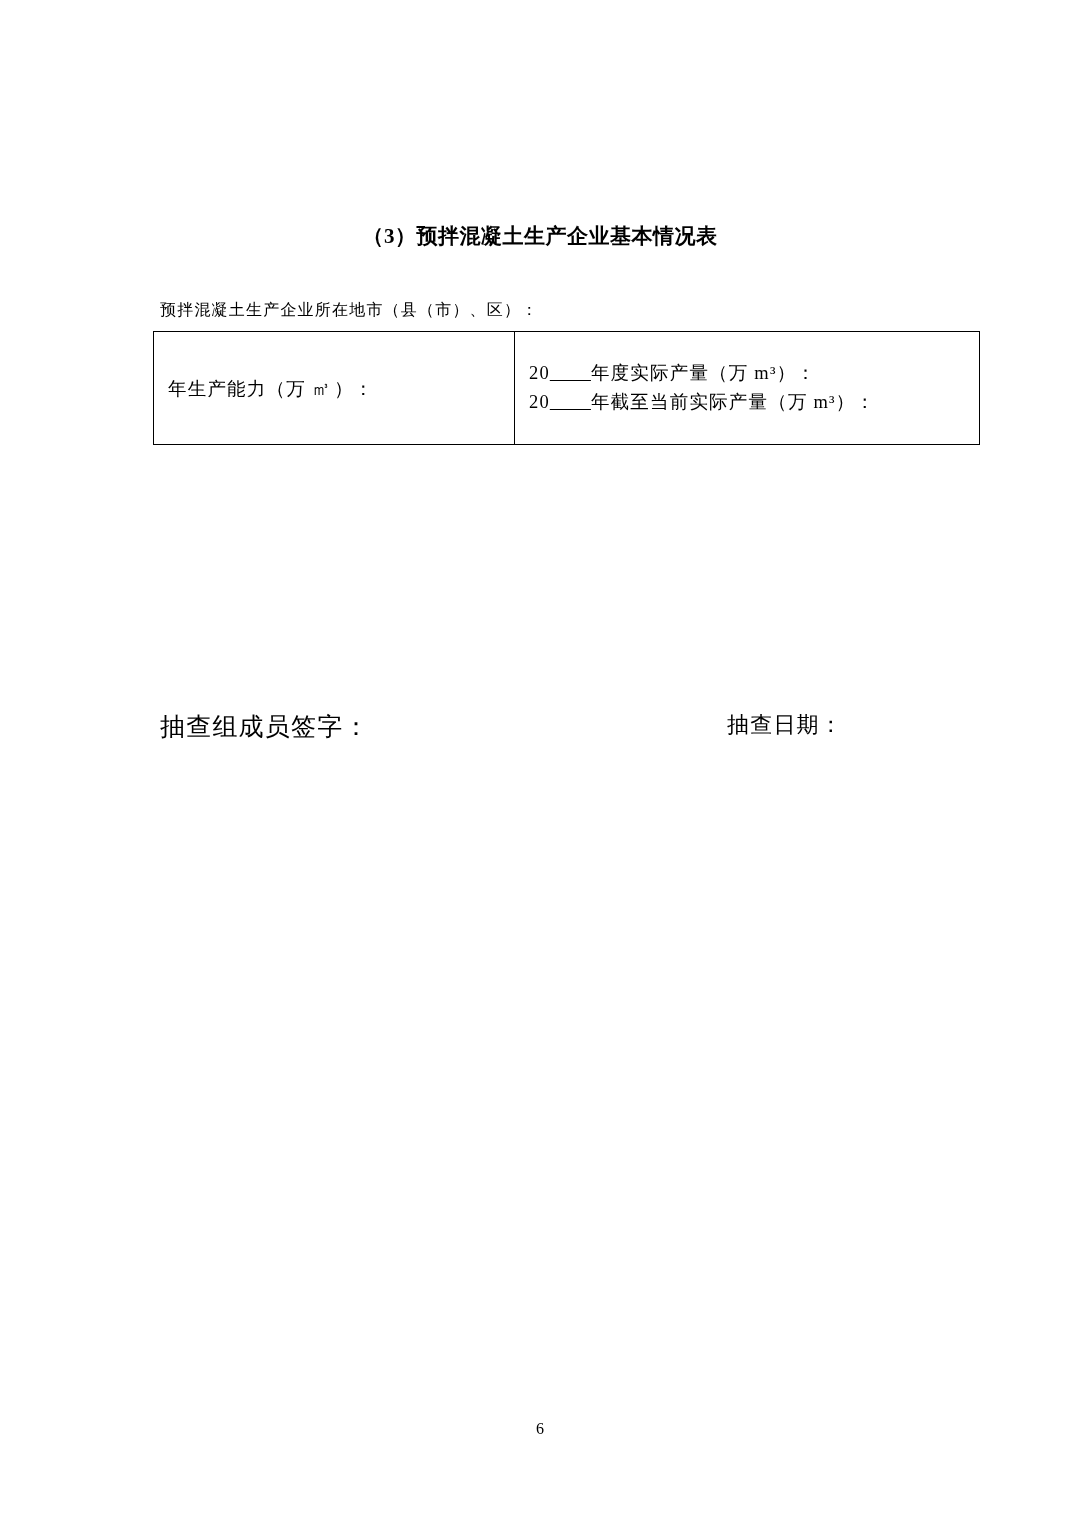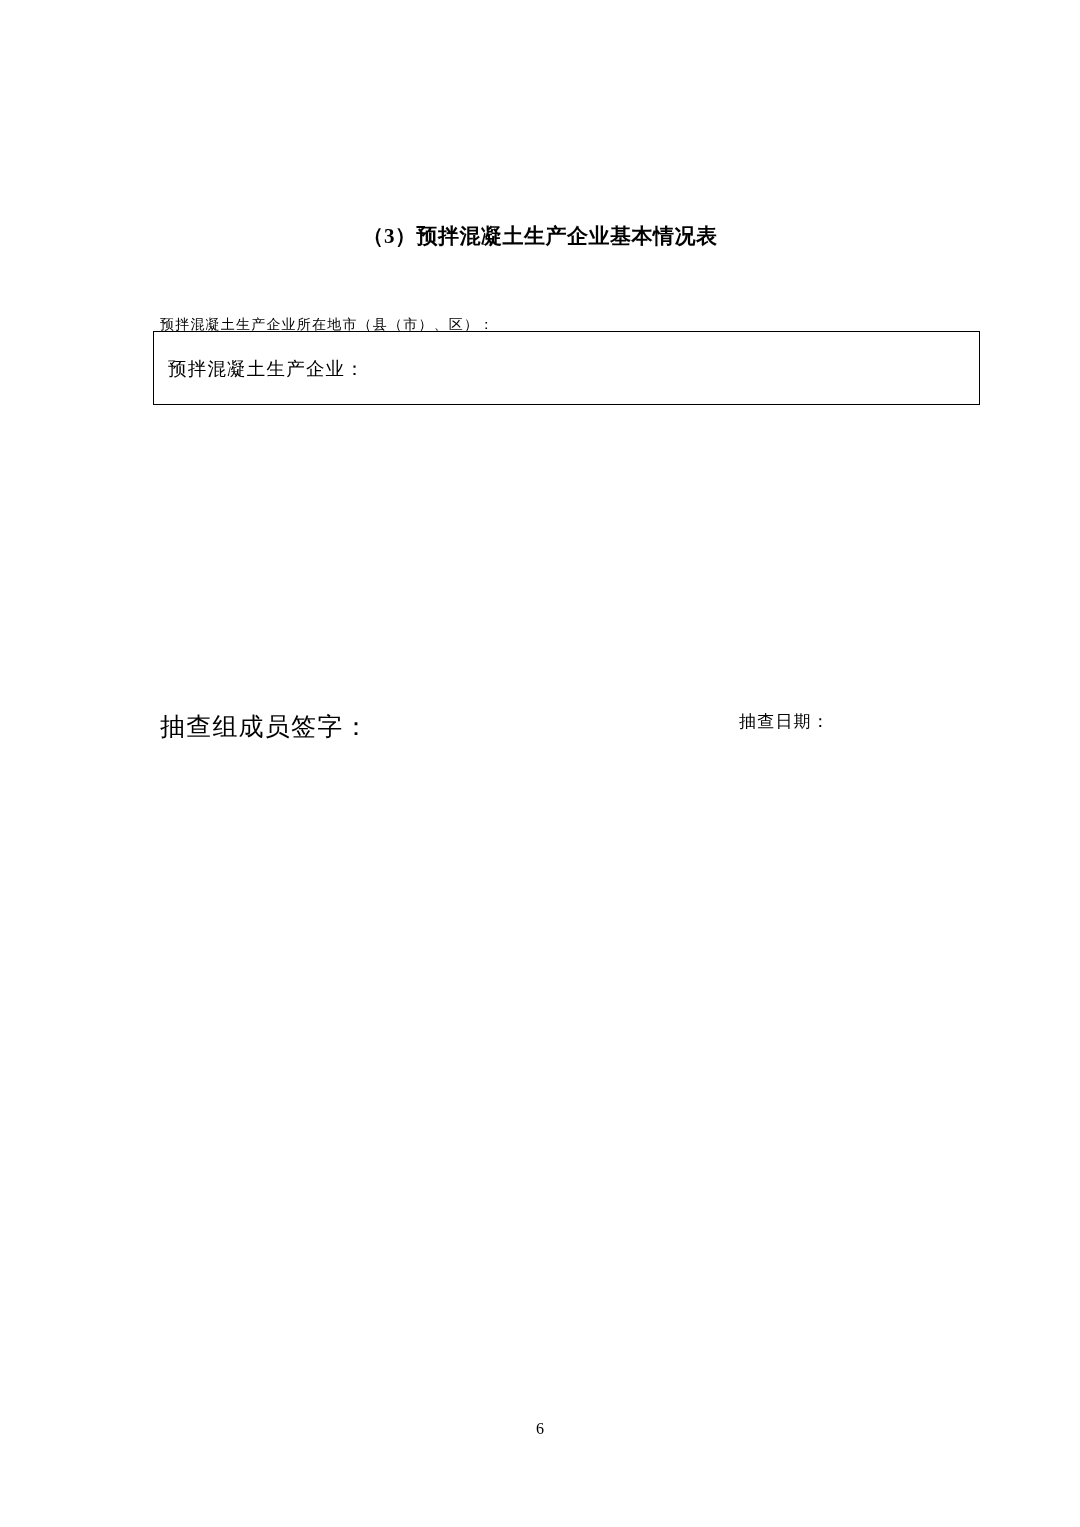--- a/index.html
+++ b/index.html
@@ -29,23 +29,22 @@
     text-align: center;
     font-size: 21px;
     font-weight: bold;
     letter-spacing: 0.5px;
     font-family: "Liberation Serif", "DejaVu Serif", serif;
   }
   .location-line {
     position: absolute;
     top: 300px;
     left: 160px;
-    font-size: 14px;
+    font-size: 16px;
     letter-spacing: 1.2px;
-    margin-top: 16px;
   }
   .form-table {
     position: absolute;
     top: 331px;
     left: 153px;
     width: 827px;
     border-collapse: collapse;
     table-layout: fixed;
   }
   .form-table td {
@@ -87,23 +86,22 @@
     position: absolute;
     left: 160px;
     top: 0;
     font-size: 25px;
     letter-spacing: 1.2px;
   }
   .sign-right {
     position: absolute;
     left: 727px;
     top: 0;
-    font-size: 17px;
+    font-size: 22px;
     letter-spacing: 1.2px;
-    margin-left: 12px;
   }
   .page-number {
     position: absolute;
     top: 1420px;
     left: 0;
     width: 1080px;
     text-align: center;
     font-size: 16px;
   }
 </style>
@@ -115,22 +113,34 @@
   <div class="doc-title">（3）预拌混凝土生产企业基本情况表</div>
 
   <div class="location-line">预拌混凝土生产企业所在地市（县（市）、区）：</div>
 
   <table class="form-table">
     <colgroup>
       <col class="cell-left">
       <col>
     </colgroup>
     <tbody>
-      <tr class="row-tall">
-        <td colspan="2">预拌混凝土生产企业：</td>
+      <tr class="row-prod">
+        <td>
+          <span>年生产能力（万 ㎥<sup>&nbsp;</sup>）：</span>
+        </td>
+        <td>
+          <div class="prod-lines">
+            <div>
+              <span>20</span><span class="blank">____</span><span>年度实际产量（万 m³）：</span>
+            </div>
+            <div>
+              <span>20</span><span class="blank">____</span><span>年截至当前实际产量（万 m³）：</span>
+            </div>
+          </div>
+        </td>
       </tr>
     </tbody>
   </table>
 
   <div class="footer-line">
     <div class="sign-left">抽查组成员签字：</div>
     <div class="sign-right">抽查日期：</div>
   </div>
 
   <div class="page-number">6</div>

